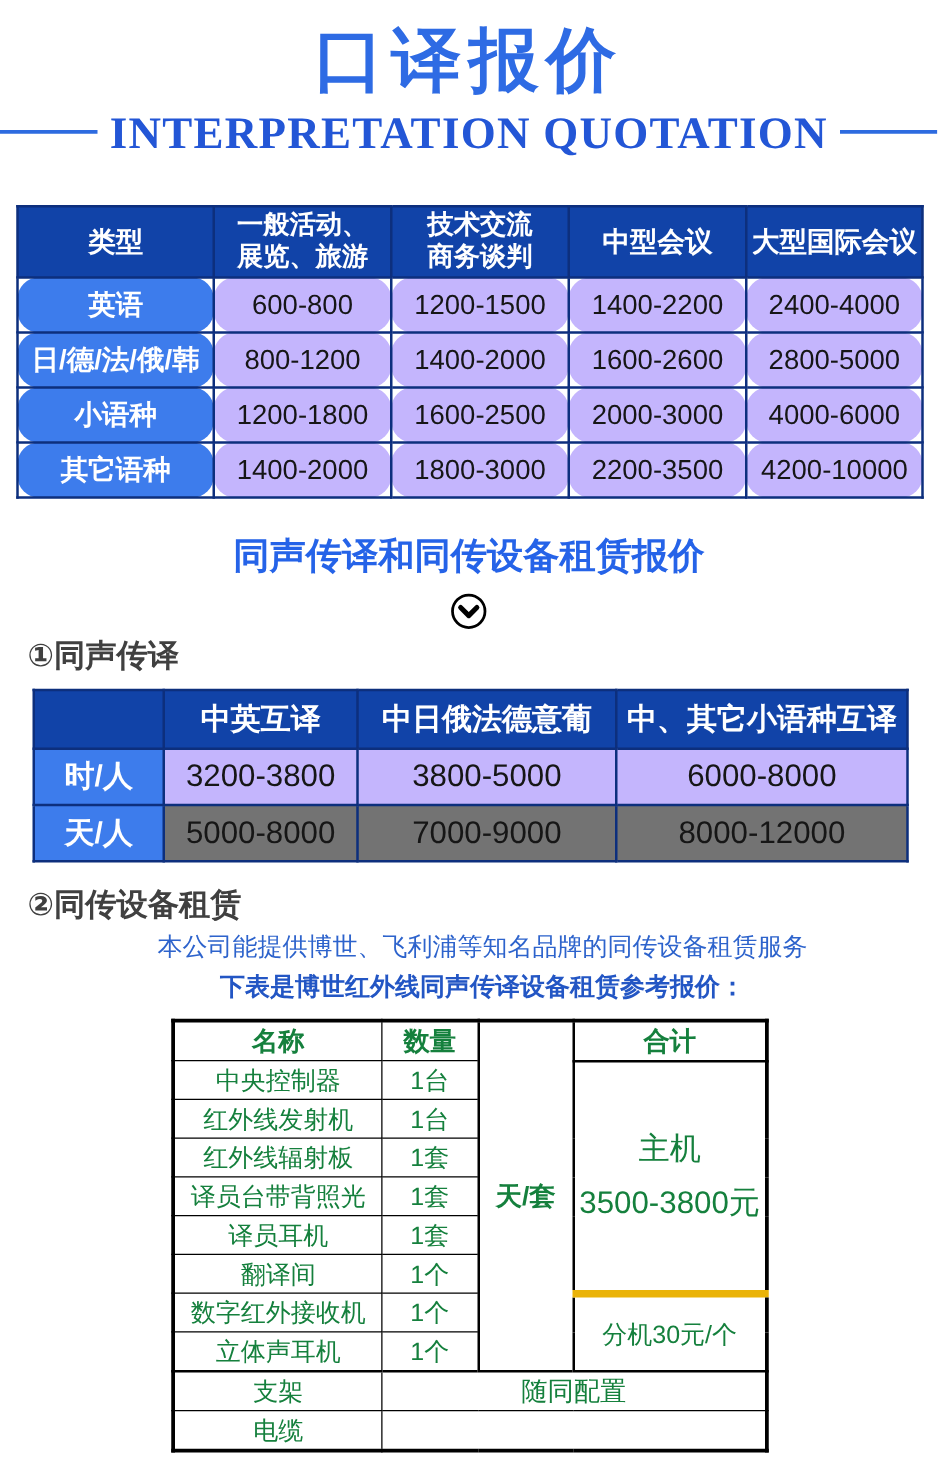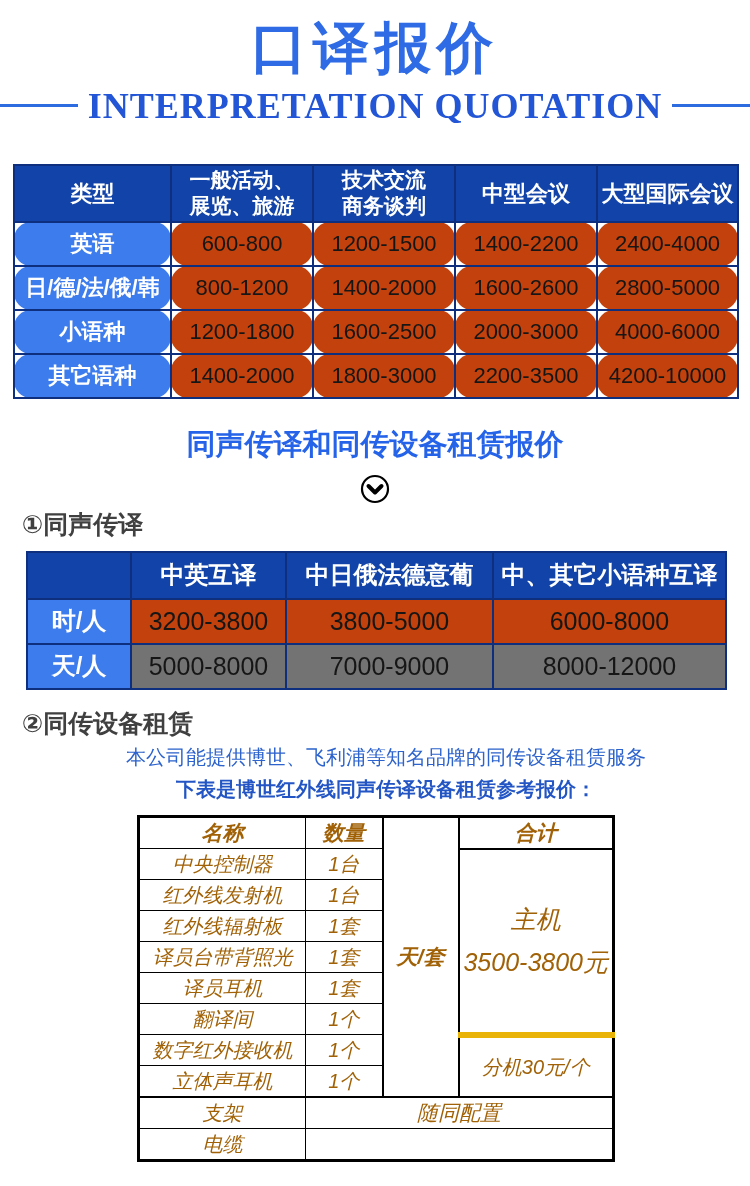--- a/index.html
+++ b/index.html
@@ -19,21 +19,21 @@
     font-size:36px;font-weight:700;color:#2356d6;letter-spacing:1px;
     padding:0 10px;white-space:nowrap;
   }
   
   table{border-collapse:collapse;table-layout:fixed;}
   .blue-table td,.blue-table th{
     border:2px solid #0d2f7d;text-align:center;vertical-align:middle;padding:0;
   }
   .blue-table th{background:#1143a8;color:#ffffff;font-weight:700;}
   .blue-table td.rowlabel{background:#3d7cec;color:#ffffff;font-weight:700;}
-  .blue-table td.val{background:#c2410c;color:#161616;}
+  .blue-table td.val{background:#c4b5fd;color:#161616;}
   .t1{width:724px;margin:37px 0 0 13px;}
   .t1 th{height:55px;font-size:22px;line-height:1.25;}
   .t1 th.two-line{white-space:pre-line;font-size:21px;}
   .t1 td{height:42px;font-size:22px;border-radius:17px;}
   .t2{width:699px;margin:10px 0 0 26px;}
   .t2 th{height:45px;font-size:24px;}
   .t2 td{height:43px;font-size:25px;text-align:center;}
   .t2 td.rowlabel{font-size:24px;}
   .t2 tr.alt td.val{background:#737373;}
   
@@ -42,21 +42,21 @@
     font-size:29px;font-weight:700;color:#2563e8;
   }
   .arrow-wrap{width:30px;height:30px;margin:9px auto 4px auto;}
   .sub-heading{
     margin:2px 0 8px 22px;font-size:25px;font-weight:700;color:#404040;
   }
   .sub-heading.second{margin:17px 0 4px 22px;}
   .note{margin:2px 0 2px 22px;font-size:20px;color:#2d63cc;font-weight:400;text-align:center;}
   .note.bold{font-weight:700;color:#2356c4;margin:5px 0 12px 22px;}
   
-  .t3{width:478px;margin:12px 4px 0 137px;border:3px solid #000;color:#a16207;font-style:italic;}
+  .t3{width:478px;margin:12px 4px 0 137px;border:3px solid #000;color:#15803d;}
   .t3 td{border:1px solid #000;text-align:center;vertical-align:middle;height:30px;font-size:20px;padding:0;}
   .t3 td.h{font-weight:700;font-size:21px;}
   .t3 td.unit-cell{border-left:2px solid #000;border-right:2px solid #000;font-size:21px;font-weight:700;}
   .t3 td.total-h{border-bottom:2px solid #000;}
   .t3 td.total-main{border-bottom:6px solid #eab308;font-size:25px;line-height:1.7;}
   .t3 td.total-main span{display:block;}
   .t3 tr.footer-row td{border-top:2px solid #000;}
   .t3 td.footer-val{font-size:21px;}
 </style>
 </head>

